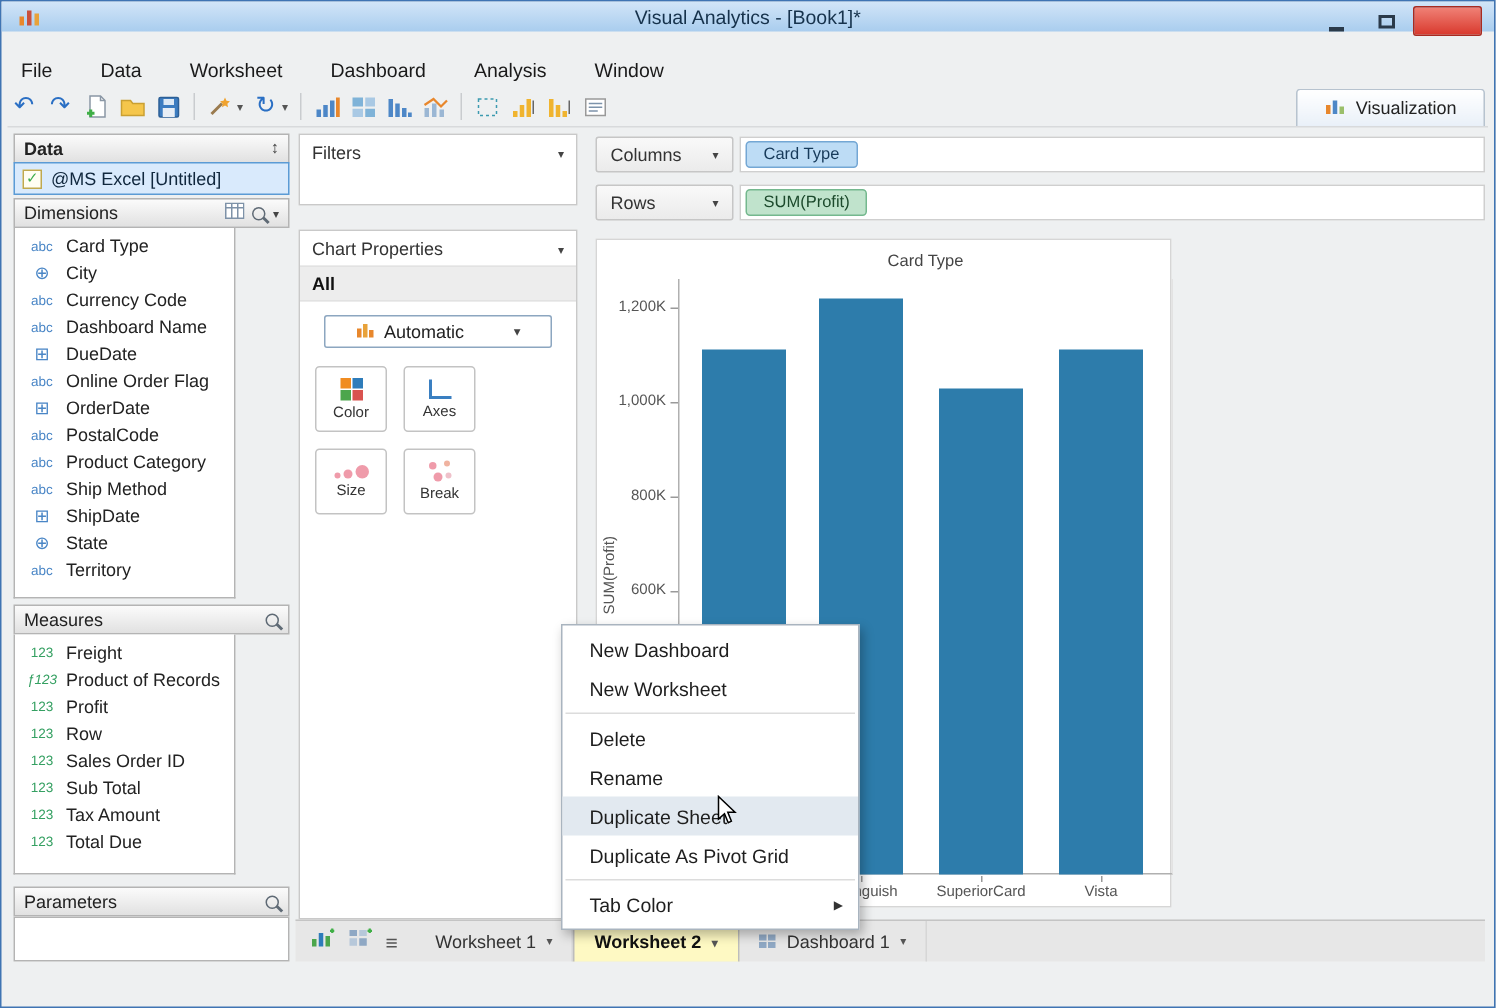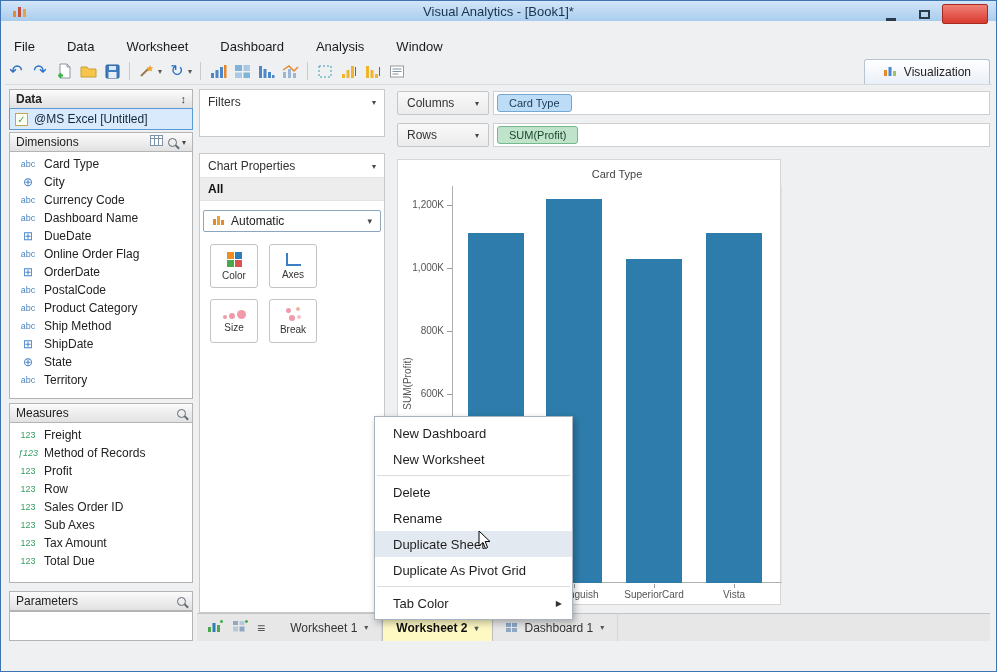--- a/index.html
+++ b/index.html
@@ -21,21 +21,21 @@
 #toolbar{position:absolute;left:4px;top:57px;right:4px;height:27px;display:flex;align-items:center;gap:2px;border-bottom:1px solid #d8dadc}
 .ticon{width:22px;height:22px;display:flex;align-items:center;justify-content:center;border-radius:2px}
 .tsep{width:1px;height:18px;background:#c9cccf;margin:0 4px}
 .dd{font-size:8px;color:#555;margin:0 2px 0 -2px}
 .uglyph{font-size:16px;color:#2a6fc4;line-height:1}
 #viz-tab{position:absolute;right:2px;top:1px;height:25px;display:flex;align-items:center;gap:7px;padding:0 18px;background:linear-gradient(#ffffff,#e9f0f8);border:1px solid #b7c3cf;border-bottom:none;border-radius:3px 3px 0 0;font-size:12px;color:#222}
 
 
 .panel-header{position:absolute;left:8px;width:184px;height:20px;background:linear-gradient(#fbfbfb,#e1e1e1);border:1px solid #b4b4b4;display:flex;align-items:center;gap:5px;padding:0 6px;font-size:12px;color:#222}
 .hdr-label{flex:1}
-.listbox{position:absolute;left:8px;width:184px;background:#fff;border:1px solid #b4b4b4;border-top:none;padding-top:3px;overflow:hidden}
+.listbox{position:absolute;left:8px;width:148px;background:#fff;border:1px solid #b4b4b4;border-top:none;padding-top:3px;overflow:hidden}
 #data-header{top:88px;font-weight:bold}
 #source-item{position:absolute;left:8px;top:107px;width:184px;height:22px;background:#d9eafc;border:1px solid #5b9bd5;display:flex;align-items:center;gap:6px;padding:0 5px;font-size:12px;color:#10273d}
 #dims-header{top:131px}
 #dims-list{top:151px;height:247px}
 #measures-header{top:402px}
 #measures-list{top:422px;height:160px}
 #params-header{top:590px}
 #params-box{position:absolute;left:8px;top:610px;width:184px;height:30px;background:#fff;border:1px solid #b4b4b4}
 .litem{height:18px;display:flex;align-items:center;gap:4px;padding:0 4px 0 6px;font-size:12px;color:#222;white-space:nowrap}
 .licon{width:24px;display:flex;align-items:center;justify-content:center;flex:none}
@@ -48,21 +48,21 @@
 .mag::after{content:"";position:absolute;width:5px;height:1.5px;background:#5f6a75;right:-4px;bottom:-2px;transform:rotate(45deg)}
 .hdr-dd{font-size:8px;color:#444}
 .src-check{width:13px;height:13px;background:#fffef2;border:1px solid #c0a94e;display:flex;align-items:center;justify-content:center;font-size:10px;color:#3fae4e;flex:none}
 
 
 .card{position:absolute;background:#fff;border:1px solid #c9c9c9}
 #filters-card{left:198px;top:88px;width:186px;height:48px}
 #props-card{left:198px;top:152px;width:186px;height:460px}
 .card-header{display:flex;align-items:center;padding:5px 8px 4px;font-size:12px;color:#333}
 #all-row{background:#ededed;border-top:1px solid #e2e2e2;border-bottom:1px solid #e2e2e2;padding:4px 8px;font-size:12px;font-weight:bold;color:#111}
-#combo{margin:9px 3px 6px;height:22px;border:1px solid #8ca6c0;border-radius:2px;display:flex;align-items:center;gap:6px;padding:0 8px;font-size:12px;background:#fff;color:#222}
+#combo{margin:9px 16px 6px;height:22px;border:1px solid #8ca6c0;border-radius:2px;display:flex;align-items:center;gap:6px;padding:0 20px;font-size:12px;background:#fff;color:#222}
 .combo-arrow{margin-left:auto;font-size:9px;color:#444}
 .marks{display:flex;flex-wrap:wrap;gap:11px;padding:6px 10px}
 .mark-btn{width:48px;height:44px;border:1px solid #c3c3c3;border-radius:3px;background:#fff;display:flex;flex-direction:column;align-items:center;justify-content:center;gap:3px}
 .mk-label{font-size:10px;color:#333}
 .mk-color{display:grid;grid-template-columns:7px 7px;grid-template-rows:7px 7px;gap:1px}
 .mk-color i{display:block}
 .mk-color i:nth-child(1){background:#f08c21}.mk-color i:nth-child(2){background:#2e7cba}
 .mk-color i:nth-child(3){background:#4ca64c}.mk-color i:nth-child(4){background:#d9534f}
 .mk-axes{width:15px;height:13px;border-left:2px solid #3a7fc1;border-bottom:2px solid #3a7fc1}
 .mk-size{display:flex;align-items:flex-end;gap:2px}
@@ -336,37 +336,37 @@
     <span class="hdr-label">Measures</span>
     <span class="mag"></span>
   </div>
   <div class="listbox" id="measures-list">
       <div class="litem">
         <span class="licon i-number">123</span>
         <span class="llabel">Freight</span>
       </div>
       <div class="litem">
         <span class="licon i-calc_number">ƒ123</span>
-        <span class="llabel">Method of Records</span>
+        <span class="llabel">Product of Records</span>
       </div>
       <div class="litem">
         <span class="licon i-number">123</span>
         <span class="llabel">Profit</span>
       </div>
       <div class="litem">
         <span class="licon i-number">123</span>
         <span class="llabel">Row</span>
       </div>
       <div class="litem">
         <span class="licon i-number">123</span>
         <span class="llabel">Sales Order ID</span>
       </div>
       <div class="litem">
         <span class="licon i-number">123</span>
-        <span class="llabel">Sub Axes</span>
+        <span class="llabel">Sub Total</span>
       </div>
       <div class="litem">
         <span class="licon i-number">123</span>
         <span class="llabel">Tax Amount</span>
       </div>
       <div class="litem">
         <span class="licon i-number">123</span>
         <span class="llabel">Total Due</span>
       </div>
     </div>

